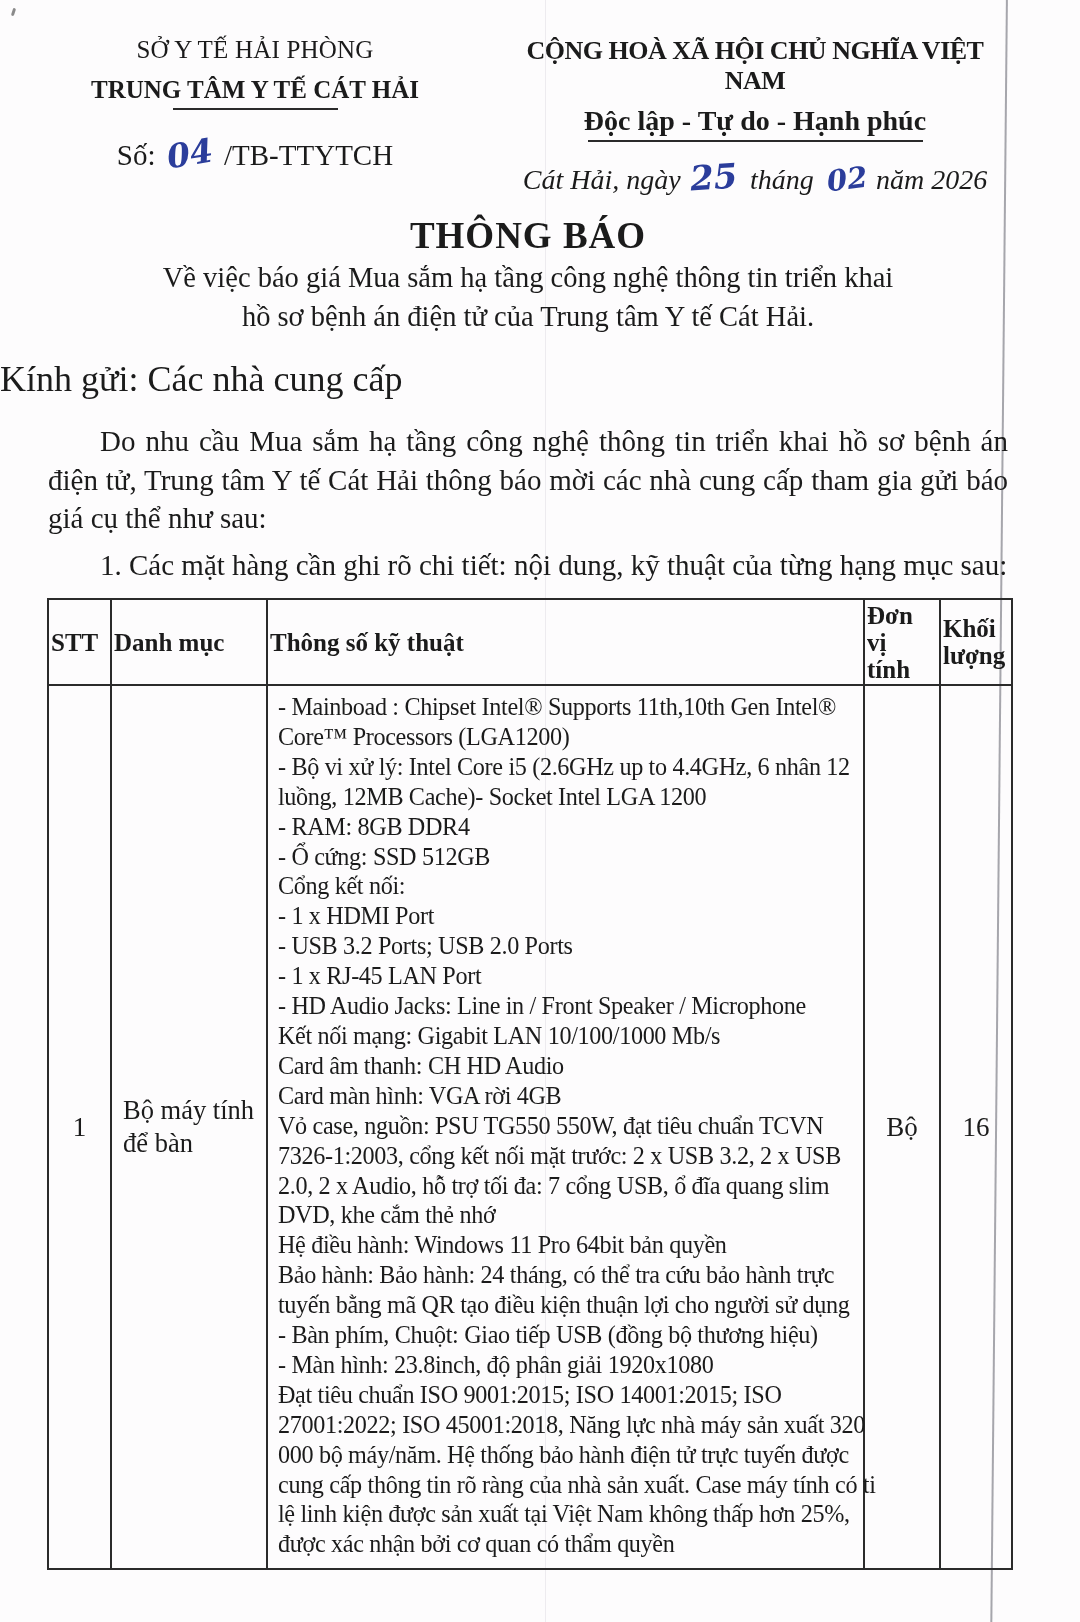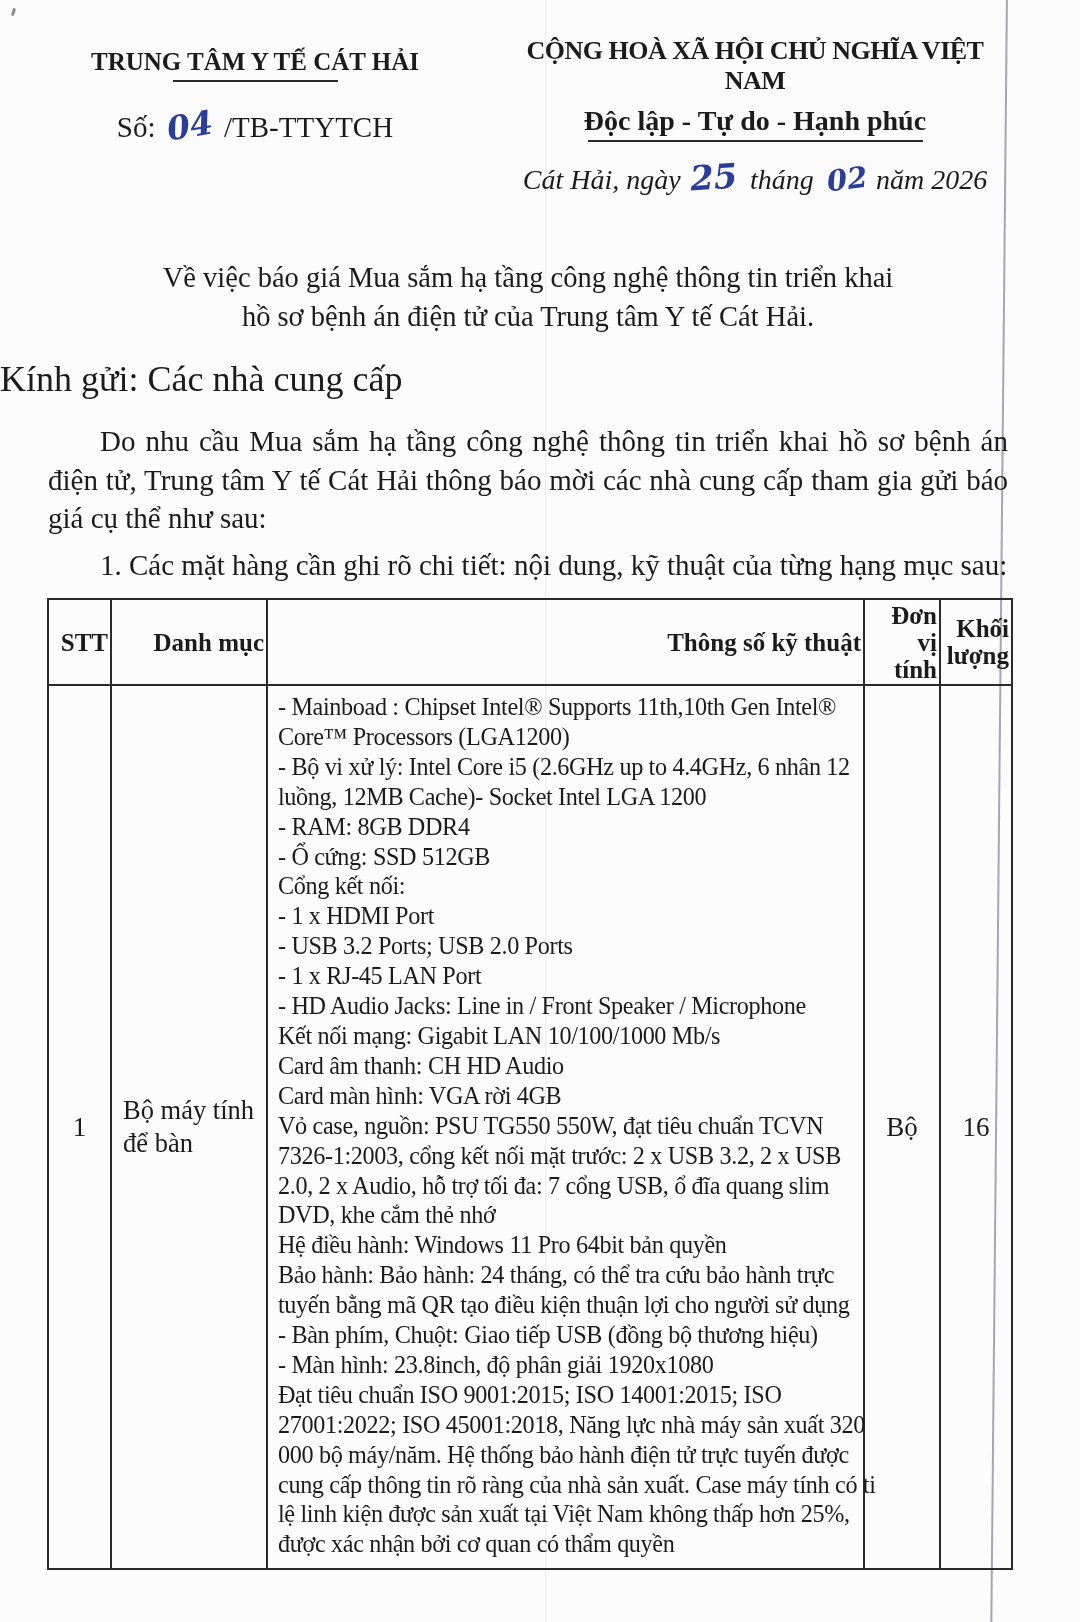--- a/index.html
+++ b/index.html
@@ -66,21 +66,21 @@
 
   
   table.spec{
     position:absolute;left:47px;top:598px;
     border-collapse:collapse;table-layout:fixed;width:964px;
   }
   table.spec th, table.spec td{border:2px solid #2b2b2b;background:transparent;}
   col.c-stt{width:63px;} col.c-danh{width:156px;} col.c-thong{width:597px;}
   col.c-donvi{width:76px;} col.c-khoi{width:72px;}
   thead th{
-    font-size:25px;font-weight:bold;text-align:right;vertical-align:middle;
+    font-size:25px;font-weight:bold;text-align:left;vertical-align:middle;
     height:82px;line-height:27px;padding:1px 2px;
   }
   td.stt-cell,td.donvi-cell,td.khoi-cell{
     text-align:center;vertical-align:middle;font-size:27px;
   }
   td.danh-cell{
     vertical-align:middle;padding:0 0 0 11px;font-size:26.5px;line-height:33px;
     white-space:pre-line;
   }
   td.specs-cell{
@@ -93,20 +93,21 @@
 </head>
 <body>
 
 <div class="page">
 
   <div class="edge-line"></div>
   <div class="fold-line"></div>
   <div class="corner-mark"></div>
 
   <div class="hdr-left">
+    <div class="l1">SỞ Y TẾ HẢI PHÒNG</div>
     <div class="l2">TRUNG TÂM Y TẾ CÁT HẢI</div>
     <div class="rule"></div>
     <div class="so-line">
       <span>Số:</span>
       <span class="ink ink-so">04</span>
       <span>/TB-TTYTCH</span>
     </div>
   </div>
 
   <div class="hdr-right">
@@ -115,20 +116,21 @@
     <div class="rule"></div>
     <div class="date-line">
       <span>Cát Hải, ngày</span>
       <span class="ink ink-day">25</span>
       <span>tháng</span>
       <span class="ink ink-month">02</span>
       <span>năm 2026</span>
     </div>
   </div>
 
+  <div class="doc-title">THÔNG BÁO</div>
   <div class="subtitle">
     <div>Về việc báo giá Mua sắm hạ tầng công nghệ thông tin triển khai</div>
     <div>hồ sơ bệnh án điện tử của Trung tâm Y tế Cát Hải.</div>
   </div>
 
   <div class="salutation">Kính gửi: Các nhà cung cấp</div>
 
   <div class="para">
     <div class="just first">Do nhu cầu Mua sắm hạ tầng công nghệ thông tin triển khai hồ sơ bệnh án</div>
     <div class="just">điện tử, Trung tâm Y tế Cát Hải thông báo mời các nhà cung cấp tham gia gửi báo</div>

